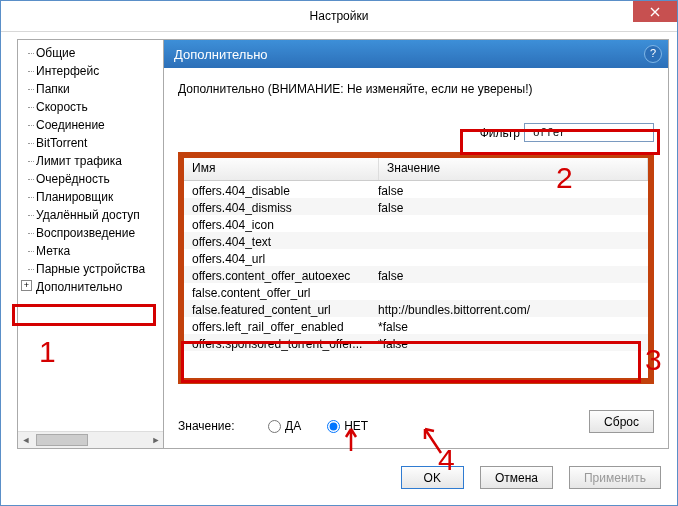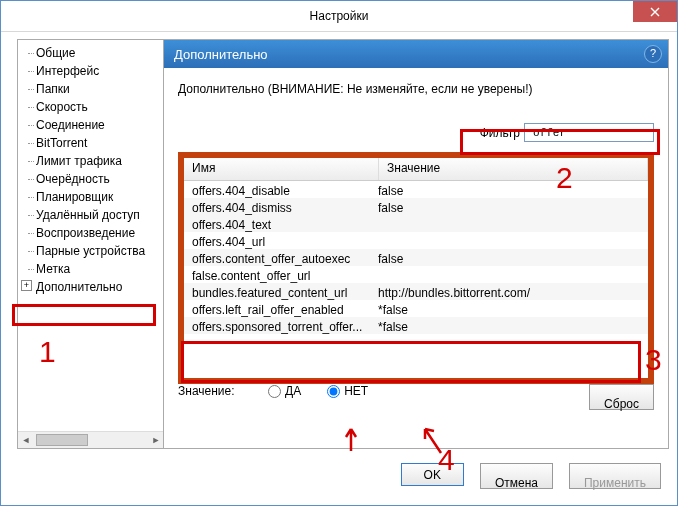--- a/index.html
+++ b/index.html
@@ -29,25 +29,25 @@
 .grid-wrap{border:6px solid #c2410c;height:220px;overflow:hidden;position:relative;background:#fff}
 .grid-header{display:flex;height:22px;background:linear-gradient(#fdfdfd,#ececec);border-bottom:1px solid #ccc}
 .grid-header .col{padding:3px 8px;border-right:1px solid #ddd}
 .col-name{width:178px}
 .col-val{flex:1}
 .grid-body{}
 .row{display:flex;height:17px;align-items:flex-end}
 .row.alt{background:#f6f6f6}
 .row .c1{width:178px;padding-left:8px;white-space:nowrap;overflow:hidden;text-overflow:ellipsis}
 .row .c2{flex:1;padding-left:8px;white-space:nowrap}
-.value-row{margin-top:0;display:flex;align-items:flex-start}
+.value-row{margin-top:26px;display:flex;align-items:flex-end}
 .value-row .lbl{width:90px}
 .radio{display:inline-flex;align-items:center;margin-right:26px}
 .radio input{margin:0 4px 0 0}
-.btn{height:23px;padding:12px 14px;border:1px solid #999;background:linear-gradient(#fdfdfd,#e6e6e6);font-family:inherit;font-size:12px;cursor:default}
+.btn{height:23px;padding:4px 14px;border:1px solid #999;background:linear-gradient(#fdfdfd,#e6e6e6);font-family:inherit;font-size:12px;cursor:default}
 .btn:disabled{color:#999}
 .reset{margin-left:auto}
 .dlg-buttons{position:absolute;bottom:16px;right:16px;display:flex;gap:16px}
 
 .anno{position:absolute;border:3px solid #d40000;box-sizing:border-box;pointer-events:none}
 .anno-num{position:absolute;color:#d40000;font-size:30px;font-weight:400;font-family:"Segoe UI",sans-serif;pointer-events:none}
 .anno-arrow{position:absolute;pointer-events:none}
 .anno-arrow svg{overflow:visible}
 </style>
 </head>
@@ -72,22 +72,22 @@
           <div class="tree-item"><span>Интерфейс</span></div>
           <div class="tree-item"><span>Папки</span></div>
           <div class="tree-item"><span>Скорость</span></div>
           <div class="tree-item"><span>Соединение</span></div>
           <div class="tree-item"><span>BitTorrent</span></div>
           <div class="tree-item"><span>Лимит трафика</span></div>
           <div class="tree-item"><span>Очерёдность</span></div>
           <div class="tree-item"><span>Планировщик</span></div>
           <div class="tree-item"><span>Удалённый доступ</span></div>
           <div class="tree-item"><span>Воспроизведение</span></div>
+          <div class="tree-item"><span>Метка</span></div>
           <div class="tree-item"><span>Парные устройства</span></div>
-          <div class="tree-item"><span>Метка</span></div>
           <div class="tree-item exp"><span class="expander">+</span><span>Дополнительно</span></div>
         </div>
       <div class="sb-scroll">
         <span class="arrow">◄</span>
         <span class="thumb"></span>
         <span style="flex:1"></span>
         <span class="arrow">►</span>
       </div>
     </div>
 
@@ -111,38 +111,42 @@
           </div>
           <div class="grid-body" id="grid-body">
               <div class="row">
                 <div class="c1">offers.404_disable</div>
                 <div class="c2">false</div>
               </div>
               <div class="row alt">
                 <div class="c1">offers.404_dismiss</div>
                 <div class="c2">false</div>
               </div>
+              <div class="row">
+                <div class="c1">offers.404_icon</div>
+                <div class="c2"></div>
+              </div>
               <div class="row alt">
                 <div class="c1">offers.404_text</div>
                 <div class="c2"></div>
               </div>
               <div class="row">
                 <div class="c1">offers.404_url</div>
                 <div class="c2"></div>
               </div>
               <div class="row alt">
                 <div class="c1">offers.content_offer_autoexec</div>
                 <div class="c2">false</div>
               </div>
               <div class="row">
                 <div class="c1">false.content_offer_url</div>
                 <div class="c2"></div>
               </div>
               <div class="row alt">
-                <div class="c1">bundles.featured_content_url</div>
+                <div class="c1">false.featured_content_url</div>
                 <div class="c2">http://bundles.bittorrent.com/</div>
               </div>
               <div class="row">
                 <div class="c1">offers.left_rail_offer_enabled</div>
                 <div class="c2">*false</div>
               </div>
               <div class="row alt">
                 <div class="c1">offers.sponsored_torrent_offer...</div>
                 <div class="c2">*false</div>
               </div>

